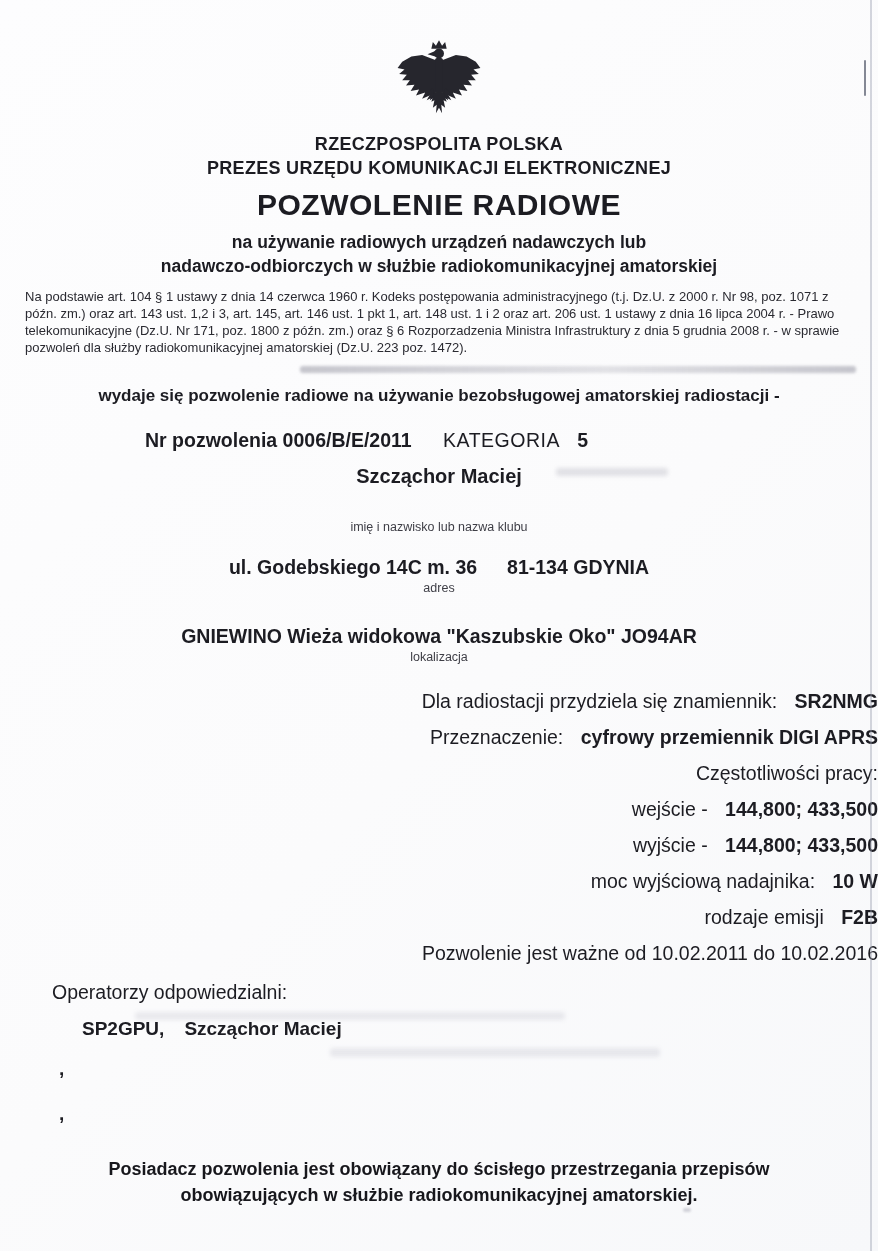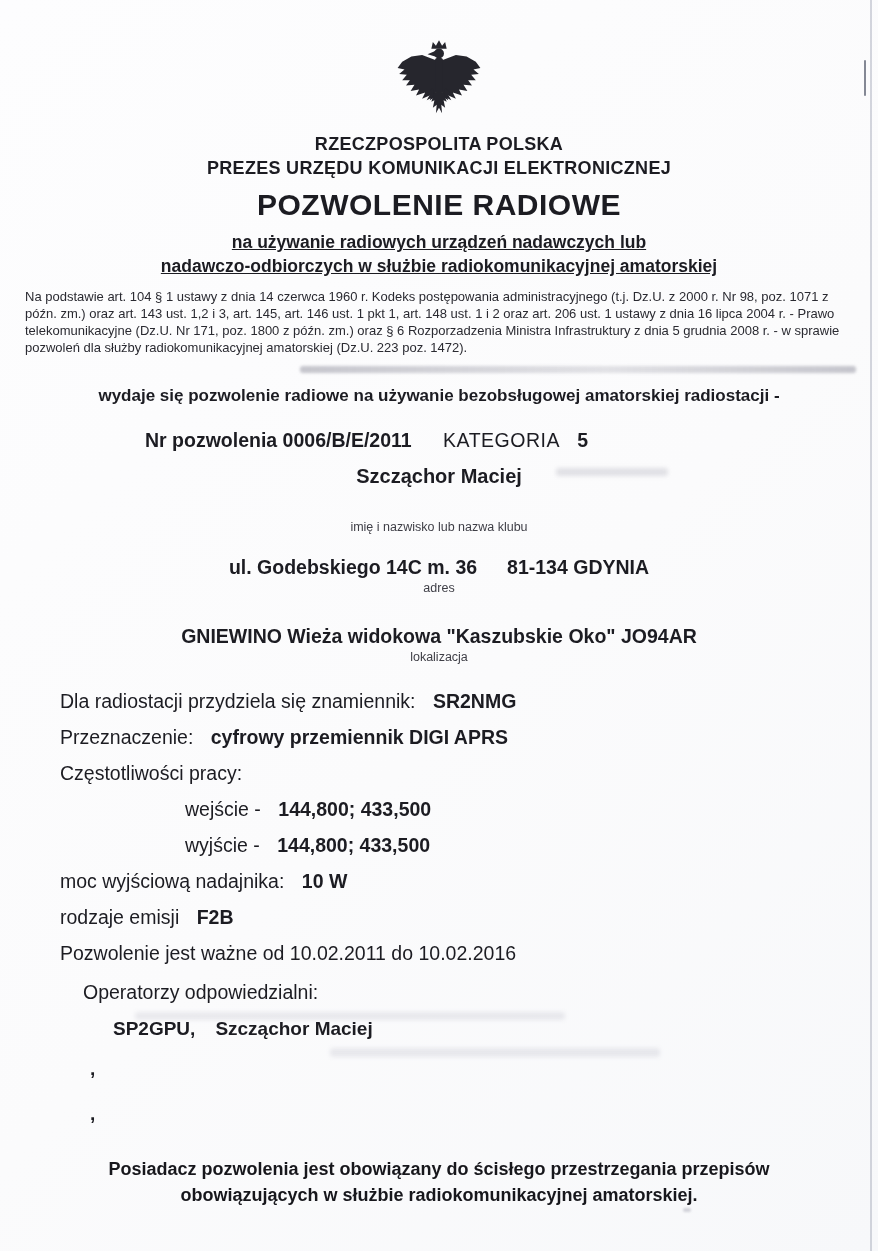--- a/index.html
+++ b/index.html
@@ -14,21 +14,21 @@
     overflow:hidden;
     box-sizing:border-box;
     padding-top:36px;
   }
   .emblem-wrap{text-align:center;height:92px;}
   .emblem-wrap svg{display:inline-block;}
 
   .h-country{margin-top:6px;font-size:18px;font-weight:bold;text-align:center;letter-spacing:.3px;}
   .h-authority{margin-top:3px;font-size:18px;font-weight:bold;text-align:center;letter-spacing:.3px;}
   .h-title{margin-top:9px;font-size:30px;font-weight:bold;text-align:center;letter-spacing:.5px;}
-  .h-sub{font-size:17.5px;font-weight:bold;text-align:center;line-height:1.35;text-decoration:underline;}
+  .h-sub{font-size:17.5px;font-weight:bold;text-align:center;line-height:1.35;}
   .h-sub1{margin-top:9px;}
 
   .legal{
     margin:11px 22px 0 25px;
     font-size:13px;line-height:1.3;
     color:#2a2a31;text-align:left;
   }
 
   .grant{margin-top:27px;font-size:17px;font-weight:bold;text-align:center;line-height:1.4;}
 
@@ -40,26 +40,26 @@
   .holder-name{margin-top:13px;font-size:20px;font-weight:bold;text-align:center;}
   .caption{font-size:12.5px;color:#3e3e46;text-align:center;font-weight:normal;}
   .cap-name{margin-top:32px;}
   .addr{margin-top:22px;font-size:19.5px;font-weight:bold;text-align:center;}
   .addr .gap{display:inline-block;width:30px;}
   .cap-addr{margin-top:2px;}
   .loc{margin-top:30px;font-size:19.5px;font-weight:bold;text-align:center;}
   .cap-loc{margin-top:2px;}
 
   .station{margin:26px 0 0 60px;font-size:19.5px;}
-  .station p{margin:0 0 13px 0;}
+  .station p{margin:0 0 13px 0;text-align:right;}
   .station .val{font-weight:bold;margin-left:12px;}
   .station .freq-row{padding-left:125px;}
   .station .label{font-weight:normal;}
 
-  .operators{margin:16px 0 0 83px;font-size:19.5px;}
+  .operators{margin:16px 0 0 52px;font-size:19.5px;}
   .operators .op-label{margin:0;}
   .op-entry{margin:14px 0 0 30px;font-weight:bold;font-size:19px;}
   .op-entry .nm{margin-left:20px;}
   .op-comma{margin:13px 0 0 7px;font-weight:bold;font-size:19px;line-height:1.7;}
 
   .footer{margin-top:26px;font-size:18px;font-weight:bold;text-align:center;line-height:1.45;color:#17171c;}
 
   
   .artifact{position:absolute;pointer-events:none;border-radius:3px;}
   .art-bar1{left:300px;top:366px;width:556px;height:7px;

